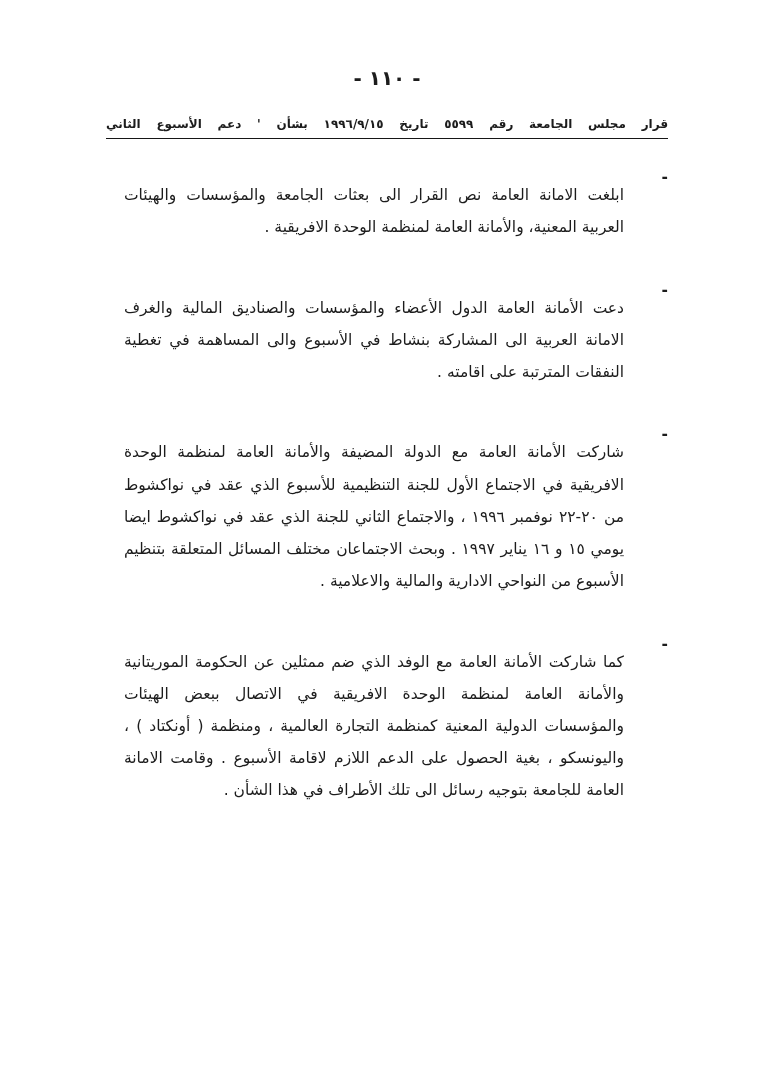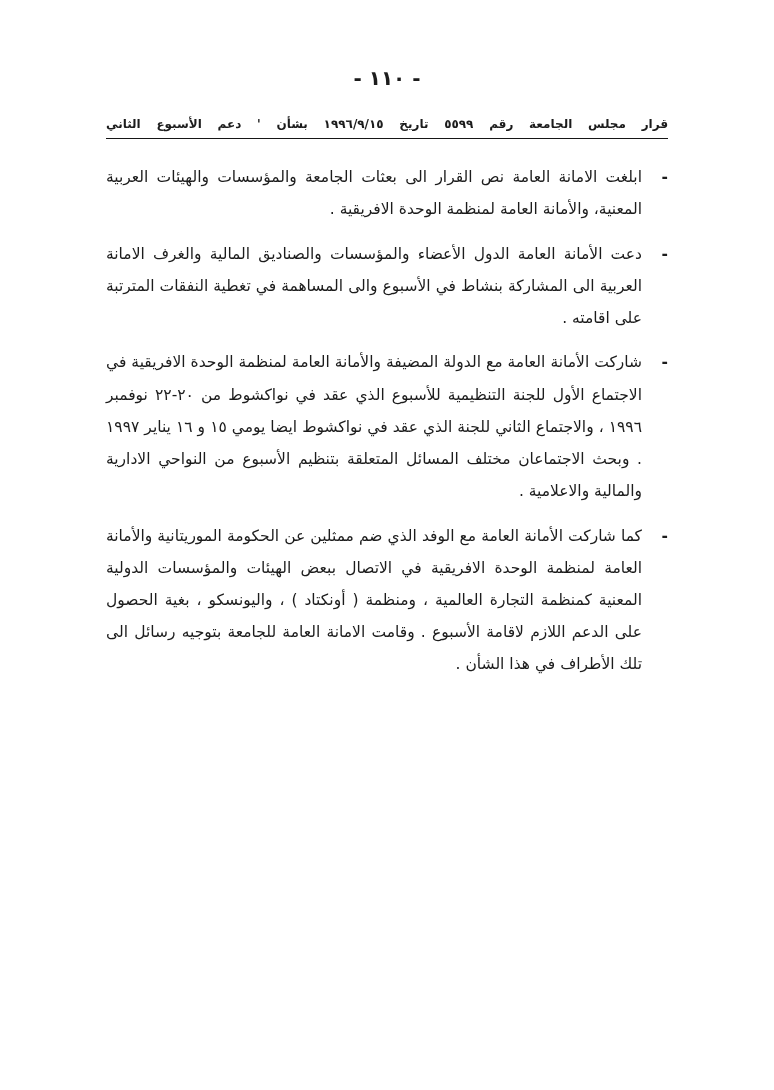--- a/index.html
+++ b/index.html
@@ -55,21 +55,21 @@
     margin-bottom: 12px;
     font-size: 15.5px;
     line-height: 2.08;
   }
   .bullet .marker {
     flex: 0 0 26px;
     font-weight: 700;
   }
   .bullet .text {
     flex: 1;
-    margin: 0;
+    margin: 18px;
     text-align: justify;
   }
 </style>
 </head>
 <body>
 
 <div class="page">
 
   <div class="page-number">- ١١٠ -</div>
 

